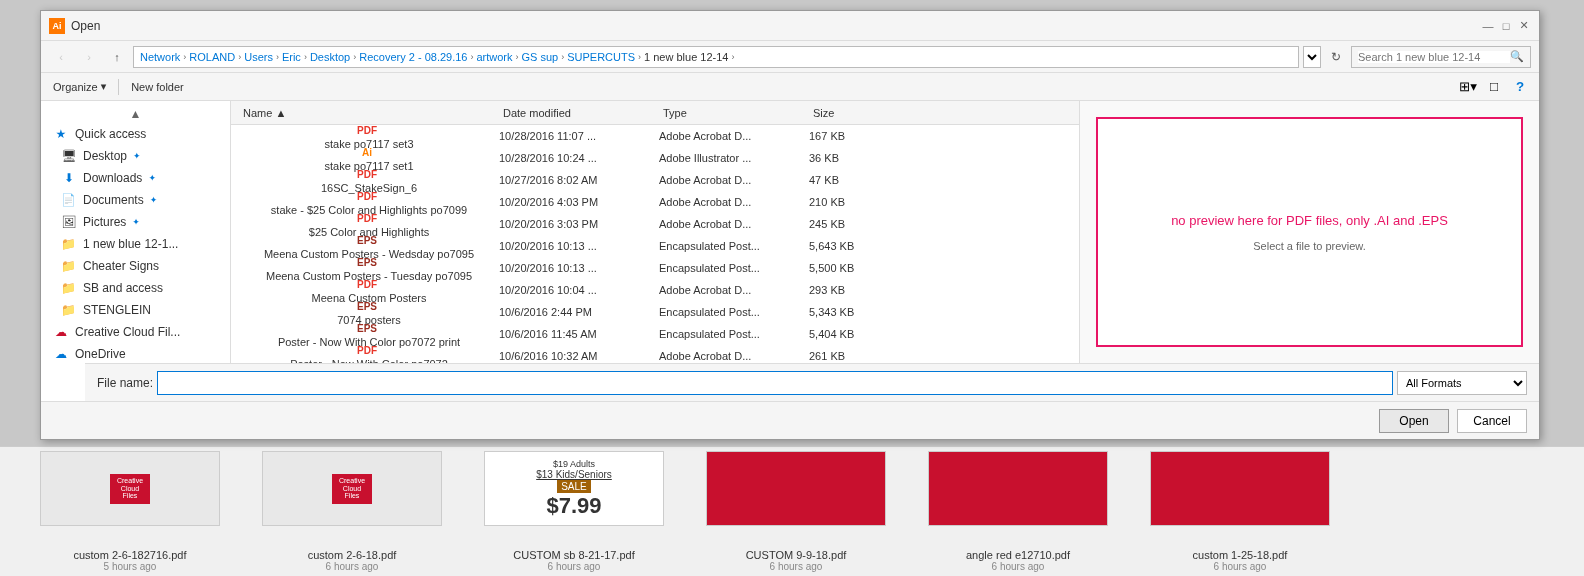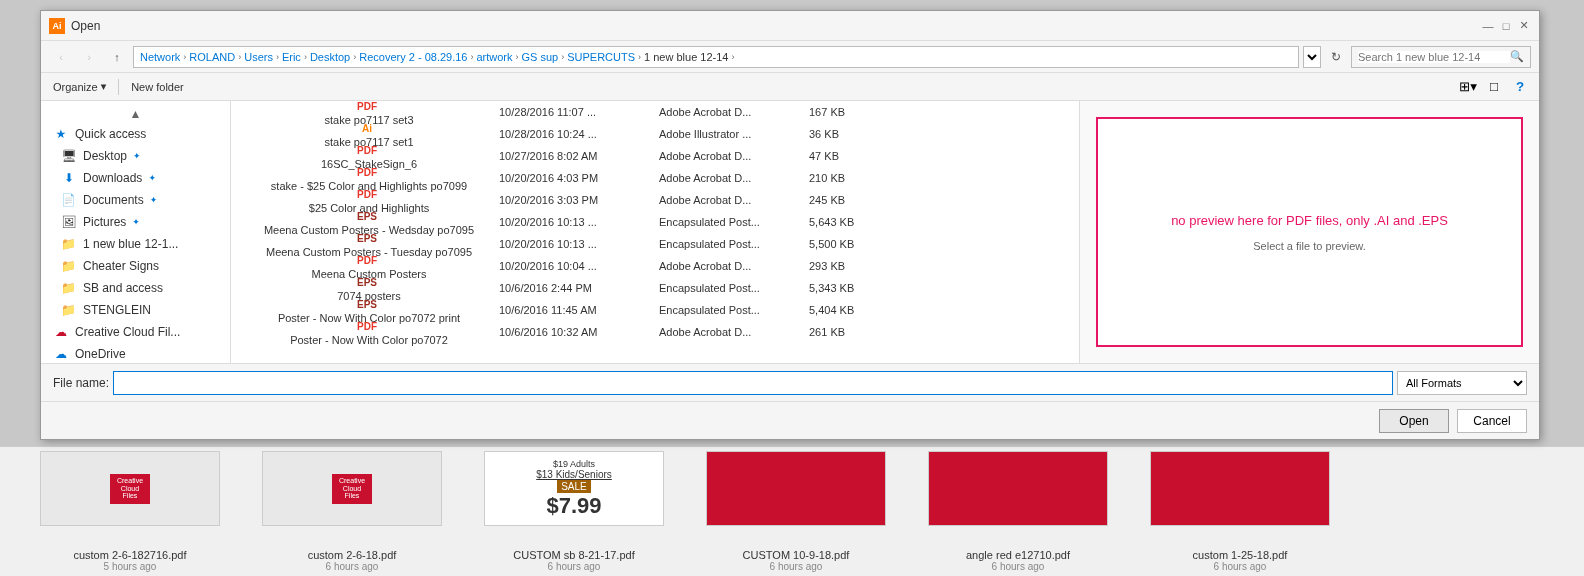--- a/index.html
+++ b/index.html
@@ -397,20 +397,21 @@
 
     
     .bottom-bar {
       height: 38px;
       border-top: 1px solid #ddd;
       background: #f5f5f5;
       display: flex;
       align-items: center;
       padding: 0 12px;
       gap: 4px;
+      margin-left: 44px;
     }
     .filename-label {
       font-size: 12px;
       color: #333;
       white-space: nowrap;
     }
     .filename-input {
       flex: 1;
       height: 24px;
       border: 1px solid #0078d7;
@@ -501,21 +502,21 @@
         <div style="font-size:22px;font-weight:bold;color:#333;">$7.99</div>
       </div>
     </div>
     <div class="thumb-label">CUSTOM sb 8-21-17.pdf</div>
     <div class="thumb-time">6 hours ago</div>
   </div>
   <div class="thumb-item">
     <div class="thumb-img">
       <div class="thumb-red-shirt"></div>
     </div>
-    <div class="thumb-label">CUSTOM 10-9-18.pdf</div>
+    <div class="thumb-label">CUSTOM 9-9-18.pdf</div>
     <div class="thumb-time">6 hours ago</div>
   </div>
   <div class="thumb-item">
     <div class="thumb-img">
       <div class="thumb-red-shirt"></div>
     </div>
     <div class="thumb-label">angle red e12710.pdf</div>
     <div class="thumb-time">6 hours ago</div>
   </div>
   <div class="thumb-item">
@@ -655,20 +656,26 @@
       </div>
 
       <div class="sidebar-item">
         <div class="sidebar-icon" style="color:#0078d7;">☁</div>
         <span class="sidebar-label">OneDrive</span>
       </div>
 
     </div>
 
     <div class="file-list-area">
+      <div class="file-list-header">
+        <span class="col-header col-name">Name ▲</span>
+        <span class="col-header col-date">Date modified</span>
+        <span class="col-header col-type">Type</span>
+        <span class="col-header col-size">Size</span>
+      </div>
       <div class="file-list-wrapper">
         <div class="file-list-scroll" id="fileListScroll">
 
         <div class="file-row">
     <div class="file-name-cell">
       <div class="file-icon">
                   <span style="color:#e8362a;font-size:10px;font-weight:bold;">PDF</span>
                 </div>
       <span class="file-cell" style="max-width:230px;">stake po7117 set3</span>
     </div>

